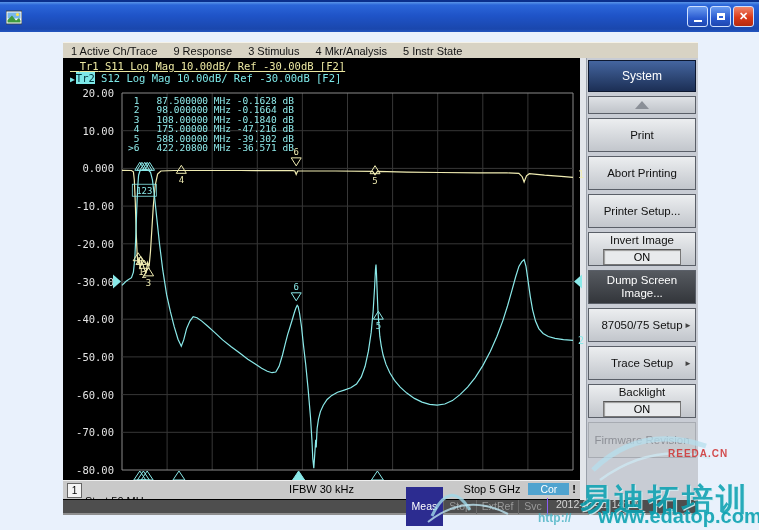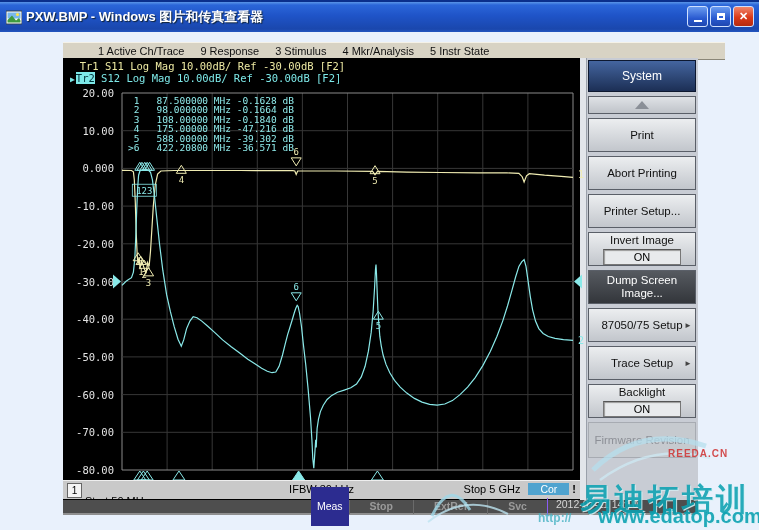--- a/index.html
+++ b/index.html
@@ -13,21 +13,21 @@
     border-top:2px solid #0a2f8c;display:flex;align-items:center;}
   #titletext{color:#fff;font-weight:bold;font-size:13px;margin-left:6px;
     text-shadow:1px 1px 1px #123;white-space:nowrap;}
   .tbtn{width:21px;height:21px;border-radius:3px;margin-left:2px;display:flex;
     align-items:center;justify-content:center;border:1px solid #cfe0ff;box-sizing:border-box;}
   .tblue{background:linear-gradient(180deg,#6a9cf0,#2a5ad0 60%,#1e46b0);}
   .tred{background:linear-gradient(180deg,#f0876c,#da3918 55%,#b52a10);}
   #tbtns{position:absolute;right:5px;top:4px;display:flex;}
   
   #menubar{left:63px;top:42px;width:635px;height:16px;background:#d8d3c4;
-    border-top:1px solid #f5f2e8;border-bottom:1px solid #8a8678;display:flex;align-items:center;padding-left:27px;}
+    border-top:1px solid #f5f2e8;border-bottom:1px solid #8a8678;display:flex;align-items:center;}
   .mitem{font-size:11px;color:#111;padding:0 8px;white-space:nowrap;}
   
   #screen{left:63px;top:58px;width:517px;height:442px;background:#000;}
   #softpanel{left:580px;top:58px;width:118px;height:442px;background:#c8ccd4;}
   #softstrip{left:580px;top:58px;width:6px;height:442px;background:#e2e5ea;border-right:1px solid #9aa0aa;}
   .trline{font-size:10.5px;letter-spacing:0px;white-space:pre;}
   .skb{left:588px;width:108px;box-sizing:border-box;border:1px solid #5a5f68;
     background:linear-gradient(180deg,#eceef0,#c2c6cc);display:flex;flex-direction:column;
     align-items:center;justify-content:center;font-size:11.5px;color:#111;text-align:center;line-height:13px;}
   .skb.dark{background:linear-gradient(180deg,#565a60,#33363b);color:#fff;}
@@ -49,21 +49,21 @@
     border:1px solid #666;font-size:10px;text-align:center;line-height:13px;}
   #startlbl{position:absolute;left:22px;top:14px;text-align:right;}
   #ifbwlbl{position:absolute;left:50%;transform:translateX(-50%);top:2px;}
   #stopgrp{position:absolute;right:4px;top:2px;display:flex;align-items:center;}
   #corbox{background:#4fa3cf;color:#fff;padding:0 12px;margin-left:8px;font-size:10.5px;}
   #exclam{margin-left:3px;font-weight:bold;}
   #statusbar{left:63px;top:500px;width:635px;height:15px;background:#4e4e4e;
     border-bottom:2px solid #8f8f8f;display:flex;align-items:center;justify-content:flex-end;
     padding-right:52px;box-sizing:border-box;font-size:10.5px;}
   #measbox{background:#2c2c90;color:#fff;padding:13px 6px;height:13px;line-height:13px;}
-  .stitem{color:#9a9a9a;padding:0 20px;border-left:1px solid #6a6a6a;height:14px;line-height:13px;font-weight:bold;}
+  .stitem{color:#9a9a9a;padding:0 5px;border-left:1px solid #6a6a6a;height:14px;line-height:13px;}
   #sdate{color:#d6d6d6;padding:0 8px;border-left:1px solid #8b5cf6;height:17px;line-height:13px;white-space:nowrap;}
   
   #mtable{left:128px;top:96px;color:#8feaea;font-size:9.5px;line-height:9.4px;}
   #mtable div{white-space:pre;}
   .ylab{position:absolute;width:52px;text-align:right;color:#e4e4e4;font-size:10.5px;}
   
   #wm-red{left:668px;top:448px;color:#cf3030;font-size:10px;font-weight:bold;letter-spacing:1px;opacity:.85;}
   #wm-big{left:580px;top:479px;color:#0da2b2;font-size:31px;font-weight:bold;letter-spacing:3px;
     opacity:.88;text-shadow:1px 1px 0 #d6f2f5;font-family:"DejaVu Sans",sans-serif;white-space:nowrap;}
   #wm-http{left:538px;top:511px;color:#45b2c2;font-size:12px;font-weight:bold;opacity:.8;}
@@ -78,21 +78,20 @@
 
   <div id="titlebar" class="abs">
     <span class="abs" style="left:6px;top:8px;width:16px;height:16px;">
       <svg width="16" height="16">
           <rect x="0" y="1" width="16" height="13" fill="#fff" stroke="#345" stroke-width="1"></rect>
       <rect x="1.5" y="2.5" width="13" height="6" fill="#79b8ec"></rect>
           <circle cx="11.5" cy="4.5" r="1.6" fill="#ffe44a"></circle>
       <path d="M1.5 10 L6 5.5 L10 10.5 L13 8 L14.5 10.5 L14.5 12.5 L1.5 12.5 Z" fill="#3f9b3f"></path>
         </svg>
     </span>
-    <span id="titletext" style="margin-left:26px;">PXW.BMP - Windows 图片和传真查看器</span>
     <span id="tbtns">
       <span class="tbtn tblue">
           <span style="width:8px;height:2px;background:#fff;margin-top:9px;"></span>
         </span>
       <span class="tbtn tblue">
           <span style="width:8px;height:7px;border:2px solid #fff;border-top-width:3px;box-sizing:border-box;"></span>
         </span>
       <span class="tbtn tred">
           <span style="color:#fff;font-size:11px;font-weight:bold;">✕</span>
         </span>
@@ -105,21 +104,21 @@
       <span class="mitem">3 Stimulus</span>
       <span class="mitem">4 Mkr/Analysis</span>
       <span class="mitem">5 Instr State</span>
     </div>
 
   <div id="screen" class="abs"></div>
   <div id="softpanel" class="abs"></div>
   <div id="softstrip" class="abs"></div>
 
   <div id="trstatus" class="abs" style="left:70px;top:60px;">
-      <div class="trline mono" style="color: rgb(236, 232, 162); height: 12px;"><span style="font-size: 8px;">&nbsp;&nbsp;</span><span>Tr1</span><span> S11 Log Mag 10.00dB/ Ref -30.00dB [F2]</span></div>
+      <div class="trline mono" style="color: rgb(236, 232, 162); height: 12px; text-decoration: underline;"><span style="font-size: 8px;">&nbsp;&nbsp;</span><span>Tr1</span><span> S11 Log Mag 10.00dB/ Ref -30.00dB [F2]</span></div>
       <div class="trline mono" style="color: rgb(125, 232, 232); height: 12px;"><span style="color: rgb(125, 232, 232); font-size: 8px; margin-right: 1px;">▶</span><span style="background: rgb(125, 232, 232); color: rgb(0, 51, 58);">Tr2</span><span> S12 Log Mag 10.00dB/ Ref -30.00dB [F2]</span></div>
     </div>
 
   <div id="ylabels">
       <div class="ylab mono" style="left: 62px; top: 87px;">20.00</div>
       <div class="ylab mono" style="left: 62px; top: 124.7px;">10.00</div>
       <div class="ylab mono" style="left: 62px; top: 162.4px;">0.000</div>
       <div class="ylab mono" style="left: 62px; top: 200.1px;">-10.00</div>
       <div class="ylab mono" style="left: 62px; top: 237.8px;">-20.00</div>
       <div class="ylab mono" style="left: 62px; top: 275.5px;">-30.00</div>

